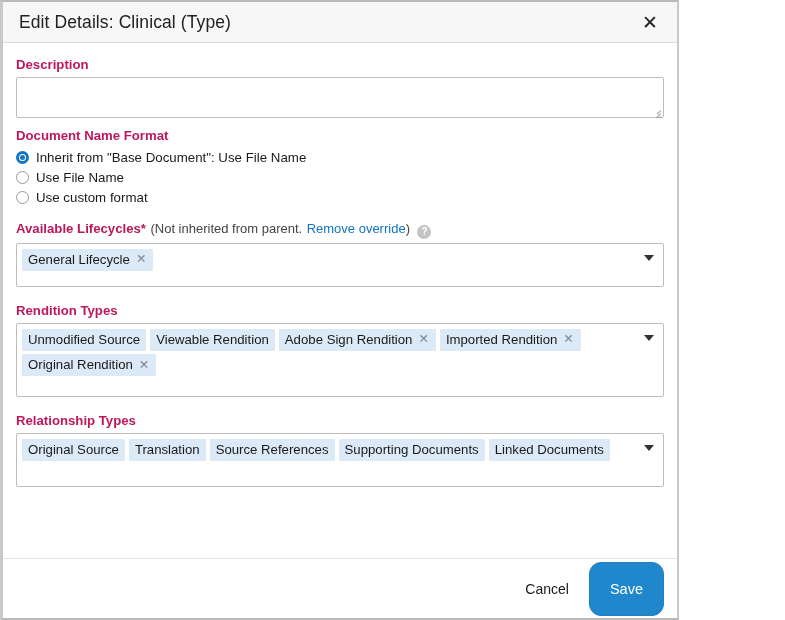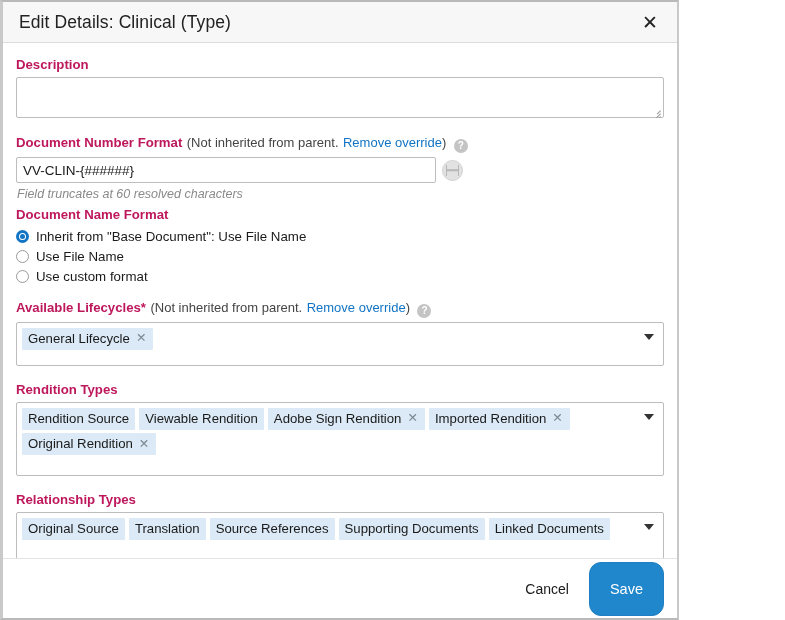--- a/index.html
+++ b/index.html
@@ -343,33 +343,20 @@
       <div class="desc-wrap">
         <textarea class="desc" placeholder="" value="" style=""></textarea>
         <span class="resize-grip">
             <i></i>
             <i></i>
             <i></i>
           </span>
       </div>
     </div>
 
-    <div class="field-block" style="margin-top:11px;">
-      <span class="lbl-row">
-        <span class="lbl">Document Number Format</span>
-        <span class="inherit-note">(Not inherited from parent.</span>
-        <a class="link">Remove override</a><span class="inherit-note">)</span>
-        <span class="help-icon">?</span>
-      </span>
-      <div class="input-row">
-        <input class="text-input" type="text" value="VV-CLIN-{######}" style="">
-        <span class="token-btn"></span>
-      </div>
-      <div class="helper-text">Field truncates at 60 resolved characters</div>
-    </div>
 
     <div class="field-block" style="margin-top:4px;">
       <span class="lbl-row">
         <span class="lbl">Document Name Format</span>
       </span>
       <div class="radio-list">
         <label class="radio-item">
           <span class="radio-dot checked"></span>
           <span class="radio-label">Inherit from "Base Document": Use File Name</span>
         </label>
@@ -402,21 +389,21 @@
       </div>
     </div>
 
     <div class="field-block" style="margin-top:14px;">
       <span class="lbl-row">
         <span class="lbl">Rendition Types</span>
       </span>
       <div class="token-field" style="height:74px;">
         <div class="tags">
             <span class="tag">
-              <span>Rendition Source</span>
+              <span>Unmodified Source</span>
             </span>
             <span class="tag">
               <span>Viewable Rendition</span>
             </span>
             <span class="tag">
               <span>Adobe Sign Rendition</span>
               <span class="x">✕</span>
             </span>
             <span class="tag">
               <span>Imported Rendition</span>

